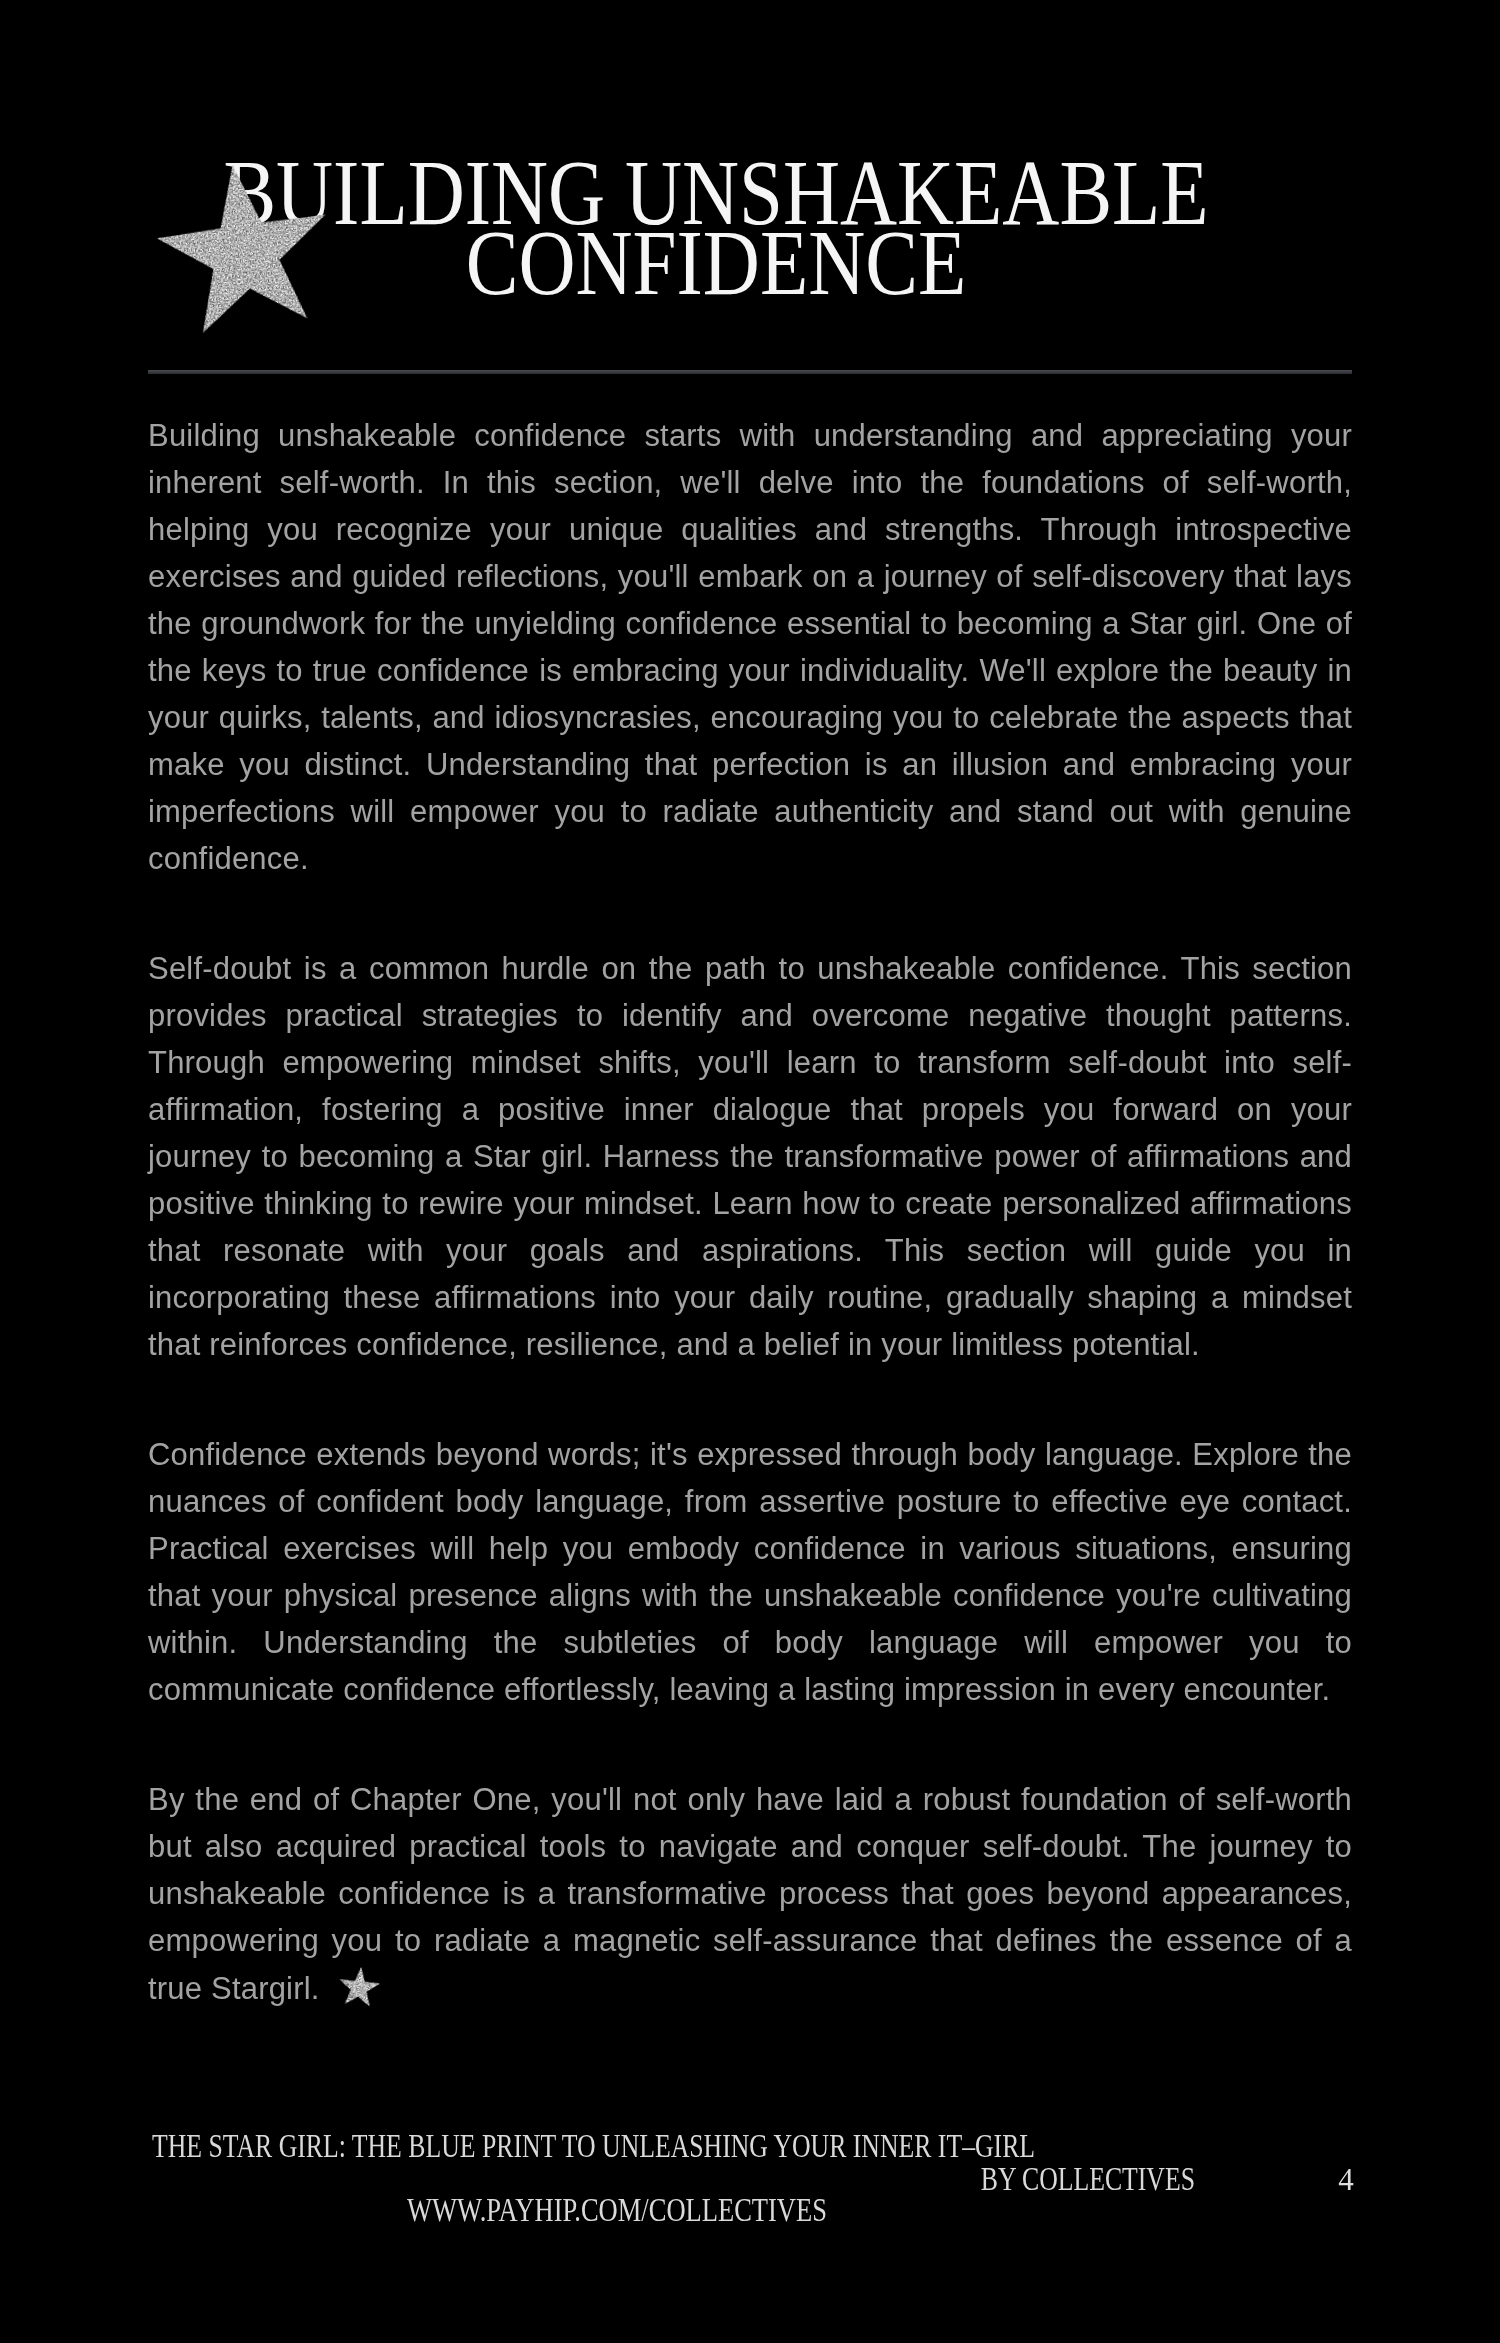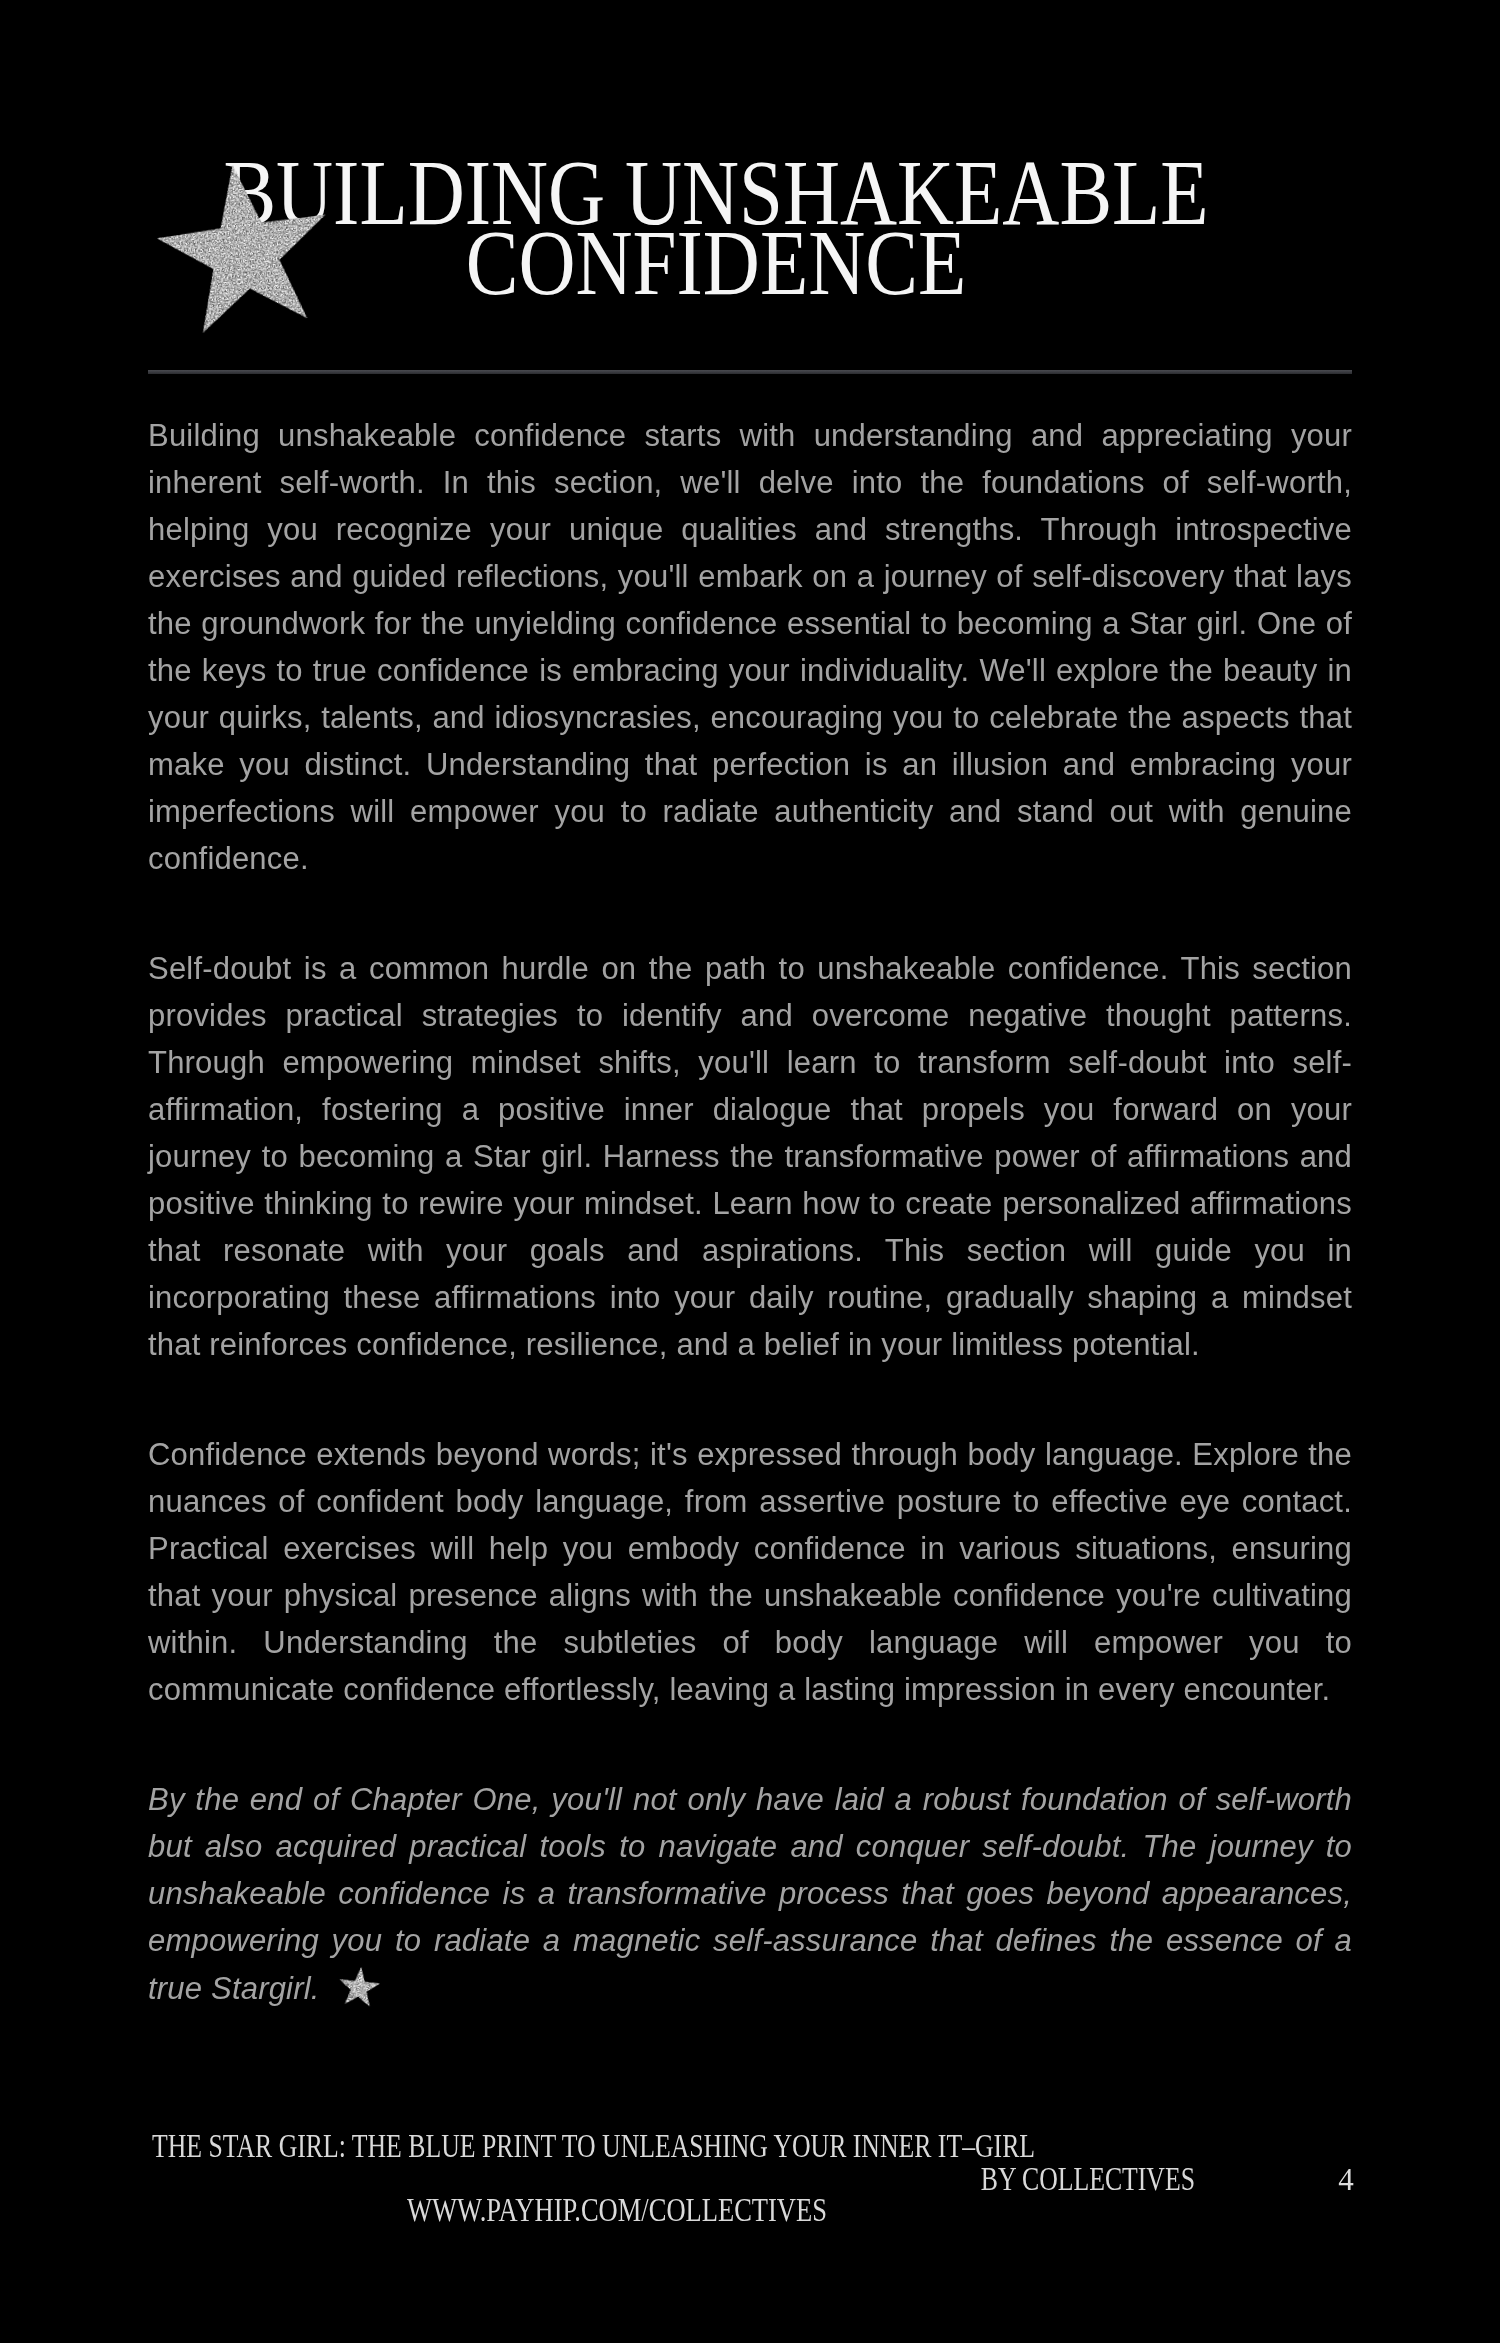--- a/index.html
+++ b/index.html
@@ -61,21 +61,21 @@
     color: #a3a3a3;
     font-size: 31px;
     line-height: 47px;
     letter-spacing: 0.2px;
     margin-top: 33px;
   }
   .body-text p {
     margin: 0 0 63px 0;
     text-align: justify;
   }
-  .body-text p:last-child { margin-bottom: 0; font-style: italic; }
+  .body-text p:last-child { margin-bottom: 0; }
   .inline-star {
     display: inline-block;
     width: 46px;
     height: 46px;
     vertical-align: -11px;
     margin-left: 8px;
   }
 
   
   .footer-book-title {

